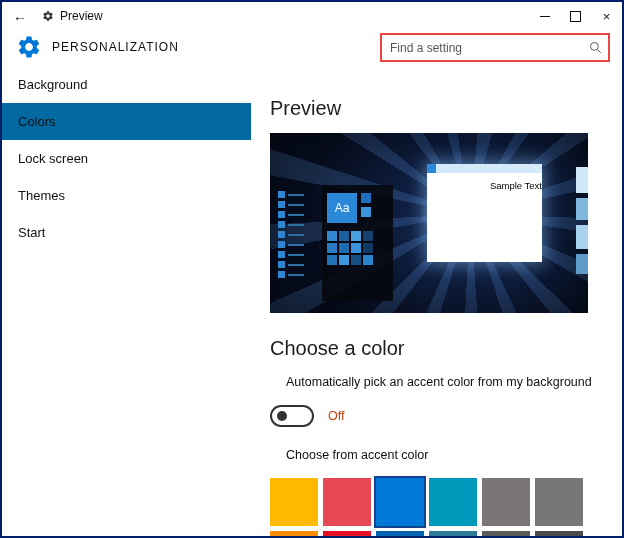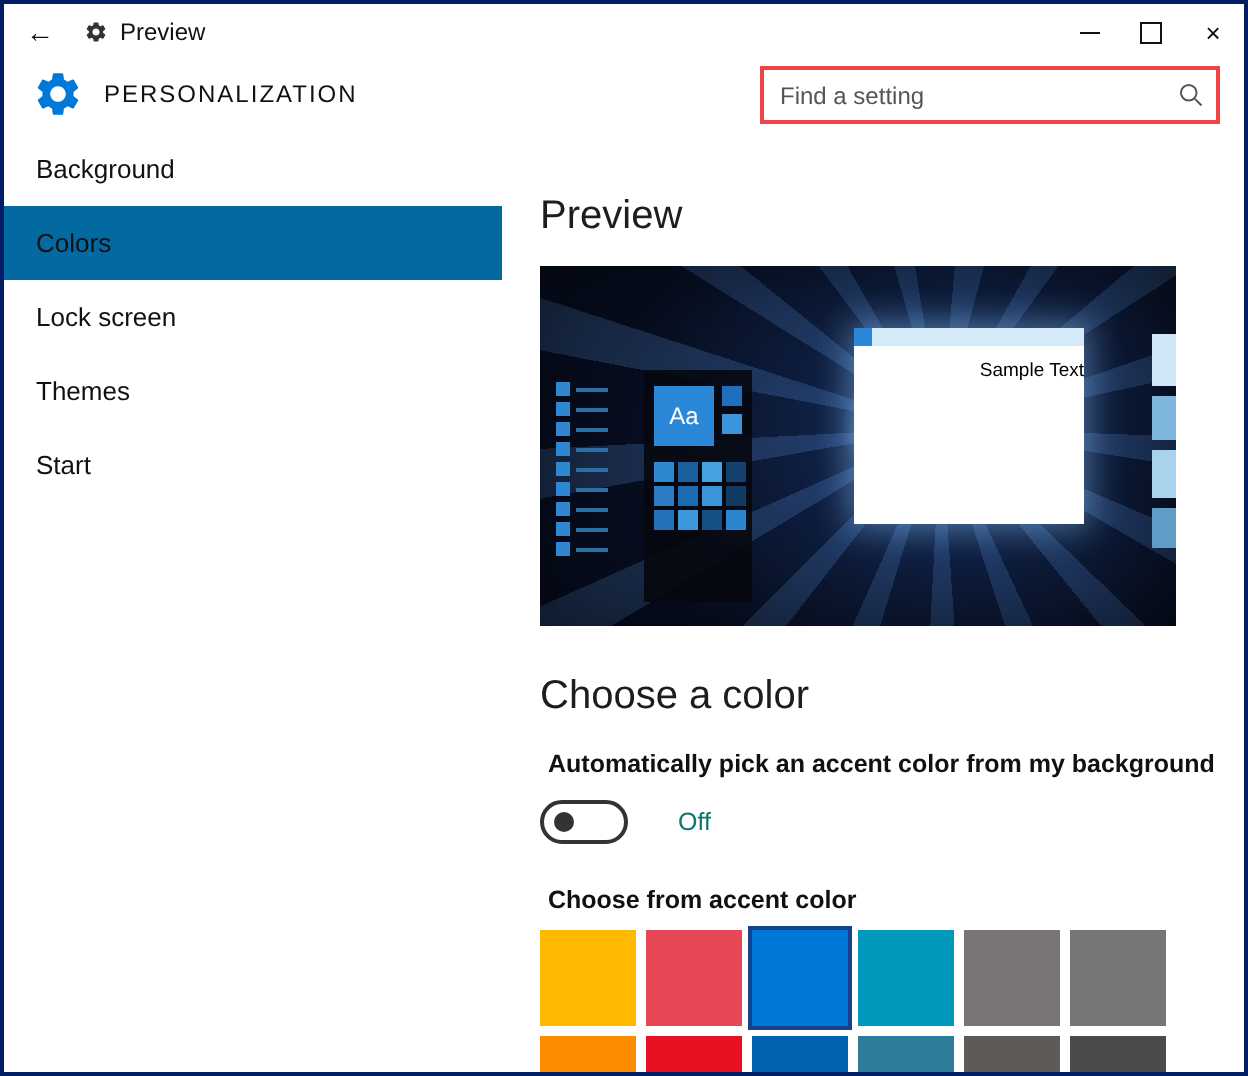--- a/index.html
+++ b/index.html
@@ -31,45 +31,45 @@
   .search-btn { width:26px; height:100%; border:none; background:transparent; display:flex; align-items:center; justify-content:center; padding:0; }
   
   .bodyrow { flex:1; display:flex; min-height:0; }
   .sidebar { width:249px; flex-shrink:0; padding-top:2px; }
   .nav-item { height:37px; display:flex; align-items:center; padding-left:16px; font-size:13px; color:#111; cursor:default; }
   .nav-item.selected { background:#0369a1; }
   .main { flex:1; padding-left:19px; min-width:0; }
   h2 { font-size:20px; font-weight:400; color:#1d1d1d; margin:0; }
   .h-preview { margin-top:33px; }
   .h-choose  { margin-top:24px; }
-  .lbl { font-size:12.5px; color:#111; margin:4px;font-weight:bold; }
+  .lbl { font-size:12.5px; color:#111; margin:16px; }
   .auto-lbl   { margin-top:15px; }
   .accent-lbl { margin-top:21px; }
   .toggle-row { margin-top:11px; display:flex; align-items:center; }
   .toggle { box-sizing:content-box; width:40px; height:18px; border:2px solid #333; border-radius:11px; background:#fff; position:relative; }
   .knob { position:absolute; left:5px; top:4px; width:10px; height:10px; border-radius:50%; background:#333; }
-  .toggle-state { margin-left:25px; font-size:12.5px; color:#0f766e; }
+  .toggle-state { margin-left:14px; font-size:12.5px; color:#c2410c; }
   .grid { margin-top:8px; width:320px; display:flex; flex-wrap:wrap; gap:5px; }
   .swatch { width:48px; height:48px; }
   .swatch.selected { outline:2px solid #16418c; }
   
   .preview-screen {
     margin-top:13px; position:relative; width:318px; height:180px; overflow:hidden;
     background:
       radial-gradient(ellipse 70px 50px at 63% 45%, rgba(225,240,255,0.95) 0%, rgba(140,190,250,0.55) 35%, rgba(140,190,250,0) 72%),
       repeating-conic-gradient(from 8deg at 63% 45%, rgba(95,155,235,0.22) 0deg 7deg, rgba(10,25,55,0.05) 7deg 21deg),
       radial-gradient(circle at 63% 45%, rgba(64,118,200,0.6) 0%, rgba(28,58,120,0.5) 28%, rgba(6,12,28,0.95) 72%),
       #03060e;
     box-shadow: inset 0 0 50px rgba(0,0,0,0.5);
   }
   .start-list { position:absolute; left:8px; top:58px; }
   .sl-row { display:flex; align-items:center; height:7px; margin-bottom:3px; }
   .sl-sq { width:7px; height:7px; background:#2f86d1; }
   .sl-ln { width:16px; height:2px; background:#2e6ea6; margin-left:3px; }
-  .tile-panel { position:absolute; left:52px; top:52px; width:54px; height:116px; background:rgba(5,8,14,0.9); }
+  .tile-panel { position:absolute; left:52px; top:52px; width:54px; height:116px; background:rgba(5,8,14,0.9);padding-left:17px; }
   .aa-tile { position:absolute; left:5px; top:8px; width:30px; height:30px; background:#2b88d8; color:#fff; font-size:12px; display:flex; align-items:center; justify-content:center; }
   .pt { position:absolute; width:10px; height:10px; }
   .tile-grid { position:absolute; left:5px; top:46px; width:46px; display:flex; flex-wrap:wrap; gap:2px; }
   .tg { width:10px; height:10px; display:block; }
   .sample-window { position:absolute; left:157px; top:31px; width:115px; height:98px; background:#fff; box-shadow:0 0 16px 3px rgba(140,200,255,0.45); }
   .sw-strip { height:9px; background:#d4eaf9; position:relative; }
   .sw-accent { position:absolute; left:0; top:0; width:9px; height:9px; background:#2b88d8; }
   .sw-text { font-size:9.5px; color:#000; padding:7px 0 0 9px;text-align:right; }
   .edge-tiles { position:absolute; right:0; top:34px; width:12px; }
   .et { width:12px; margin-bottom:5px; }

